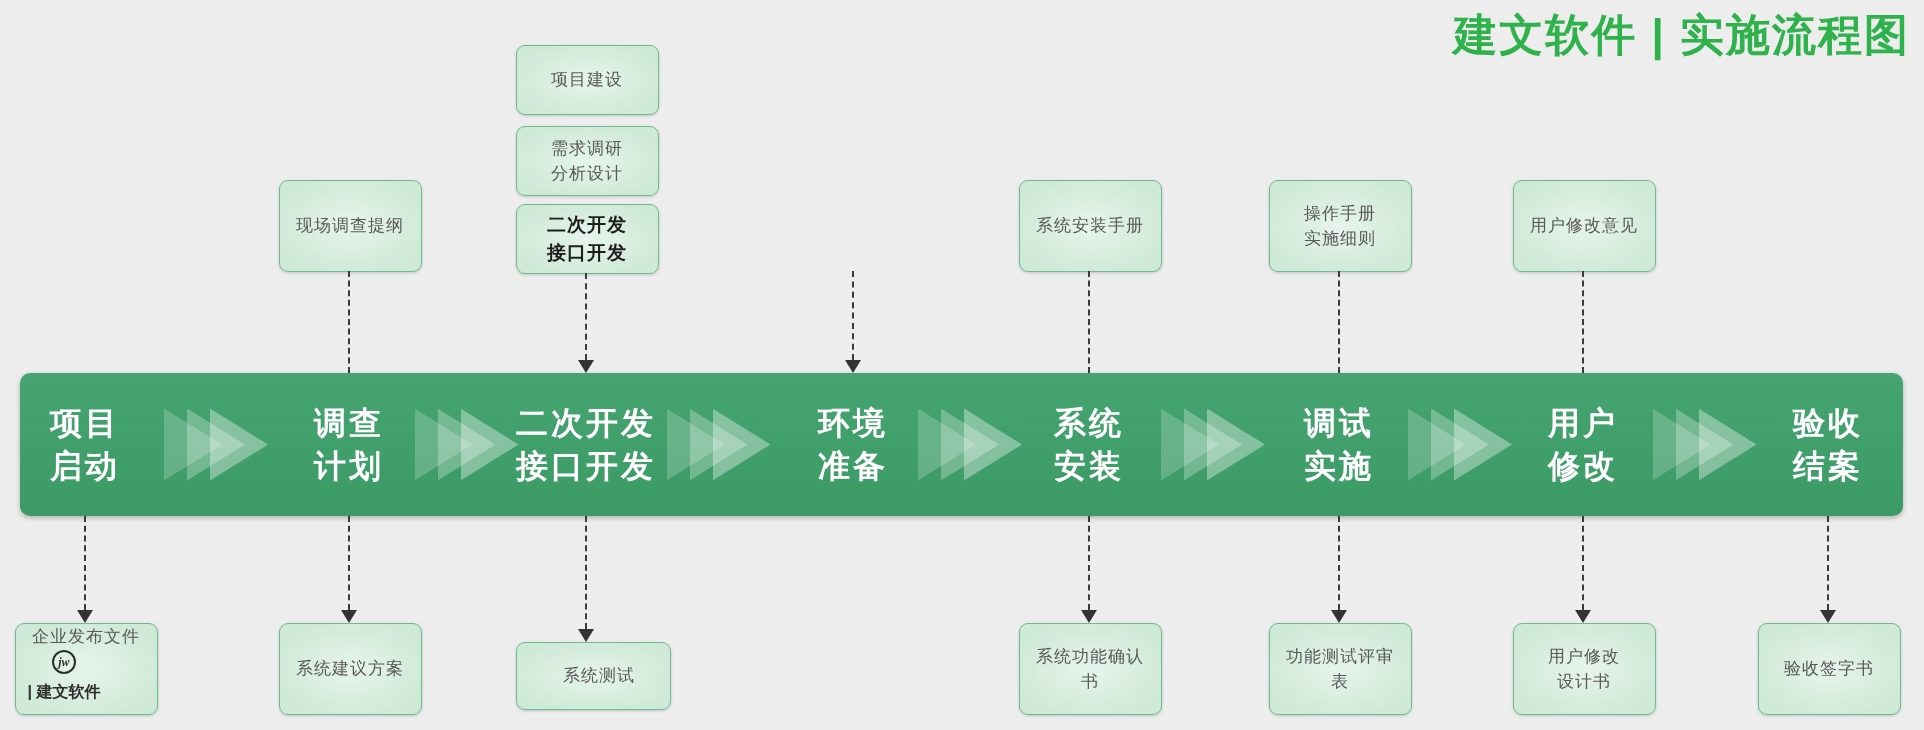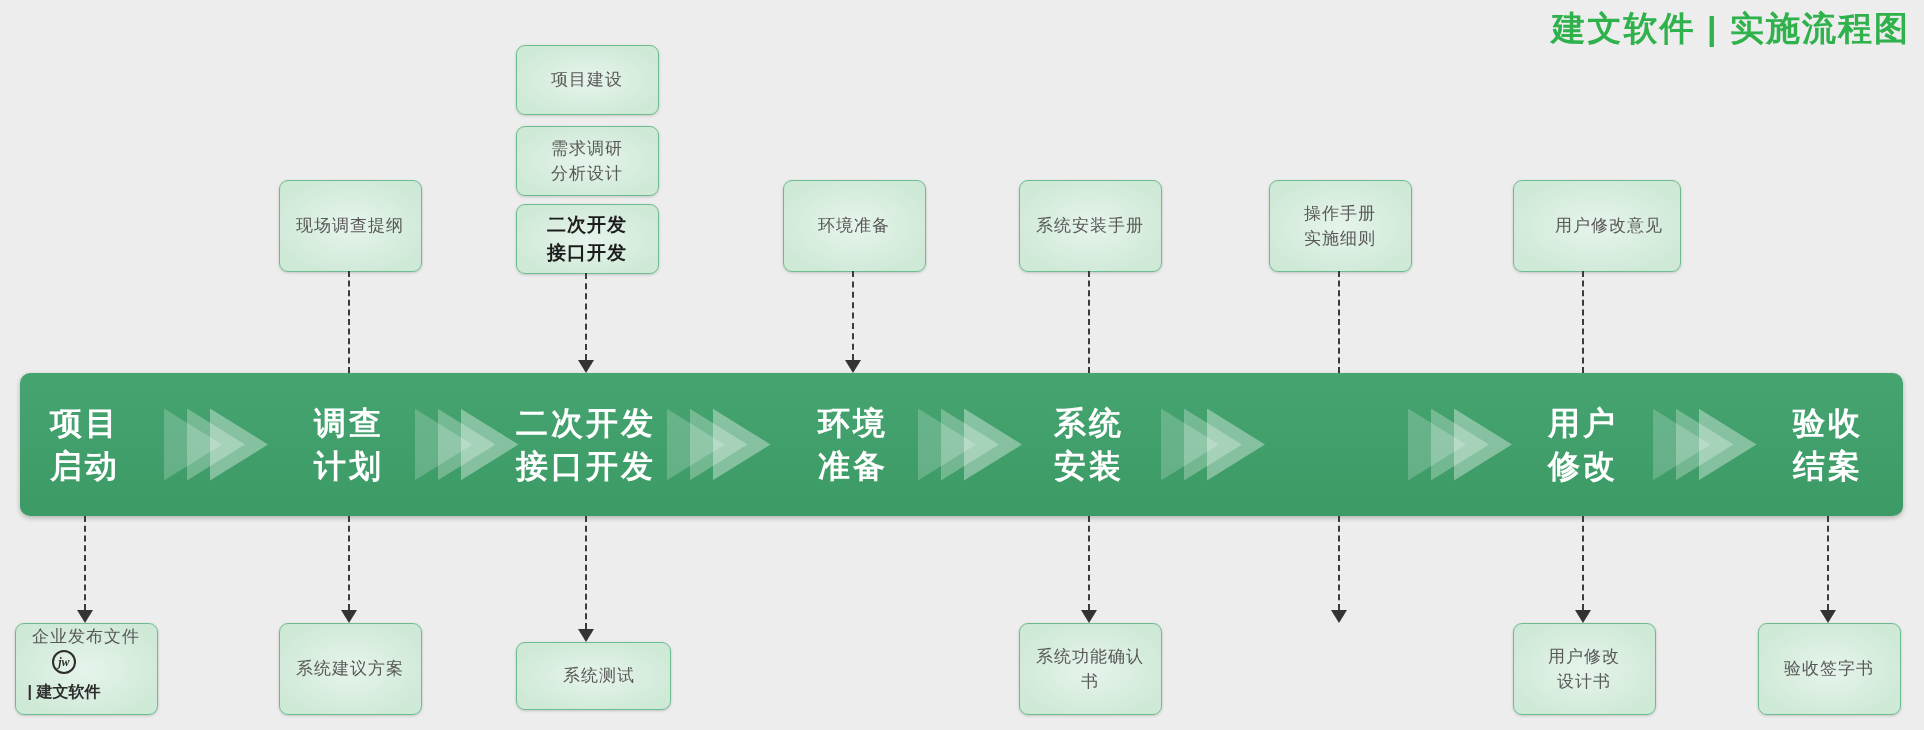--- a/index.html
+++ b/index.html
@@ -1,18 +1,18 @@
 <!DOCTYPE html>
 <html lang="zh"><head>
 <meta charset="utf-8">
 <style>
   html,body{margin:0;padding:0;background:#ededed;font-family:"Liberation Sans","DejaVu Sans",sans-serif;}
   #stage{position:relative;width:1924px;height:730px;overflow:hidden;background:#ededed;}
 
-  .title{position:absolute;top:6px;right:14px;font-size:34px;font-weight:bold;
+  .title{position:absolute;top:6px;right:14px;font-size:44px;font-weight:bold;
          color:#2fb14c;letter-spacing:2px;white-space:nowrap;}
 
   .band{position:absolute;left:20px;top:373px;width:1883px;height:143px;
         background:linear-gradient(180deg,#46a471 0%,#3c9a65 100%);
         border-radius:10px;box-shadow:0 2px 5px rgba(0,0,0,.25);}
 
   .stage-label{position:absolute;top:0;height:100%;transform:translateX(-50%);
         display:flex;flex-direction:column;justify-content:center;text-align:center;
         color:#ffffff;font-weight:bold;font-size:32px;line-height:1.34;
         letter-spacing:3px;white-space:nowrap;}
@@ -90,20 +90,24 @@
       </div>
       <div class="stage-label" style="left: 1069px;">
         <div>系统</div>
         <div>安装</div>
       </div>
       <div class="chevrons" style="left: 1194px;">
         <div class="chev c1"></div>
         <div class="chev c2"></div>
         <div class="chev c3"></div>
       </div>
+      <div class="stage-label" style="left: 1319px;">
+        <div>调试</div>
+        <div>实施</div>
+      </div>
       <div class="chevrons" style="left: 1441px;">
         <div class="chev c1"></div>
         <div class="chev c2"></div>
         <div class="chev c3"></div>
       </div>
       <div class="stage-label" style="left: 1563px;">
         <div>用户</div>
         <div>修改</div>
       </div>
       <div class="chevrons" style="left: 1685.5px;">
@@ -159,25 +163,20 @@
     </div>
     <div class="varrow" style="left: 586px; top: 273px; height: 87px;"></div>
     <div class="ahead" style="left: 586px; top: 360px;"></div>
     <div class="doc-box" style="left: 515.5px; top: 642px; width: 141px; height: 66px; padding-left: 12px;">
       <div class="lines">
         <div>系统测试</div>
       </div>
     </div>
     <div class="varrow" style="left: 586px; top: 516px; height: 113px;"></div>
     <div class="ahead" style="left: 586px; top: 629px;"></div>
-    <div class="doc-box" style="left: 782.5px; top: 180px; width: 141px; height: 90px;">
-      <div class="lines">
-        <div>环境准备</div>
-      </div>
-    </div>
     <div class="varrow" style="left: 853px; top: 271px; height: 89px;"></div>
     <div class="ahead" style="left: 853px; top: 360px;"></div>
     <div class="doc-box" style="left: 1018.5px; top: 180px; width: 141px; height: 90px;">
       <div class="lines">
         <div>系统安装手册</div>
       </div>
     </div>
     <div class="varrow" style="left: 1089px; top: 271px; height: 102px;"></div>
     <div class="doc-box" style="left: 1018.5px; top: 623px; width: 141px; height: 90px;">
       <div class="lines">
@@ -187,23 +186,29 @@
     </div>
     <div class="varrow" style="left: 1089px; top: 516px; height: 94px;"></div>
     <div class="ahead" style="left: 1089px; top: 610px;"></div>
     <div class="doc-box" style="left: 1268.5px; top: 180px; width: 141px; height: 90px;">
       <div class="lines">
         <div>操作手册</div>
         <div>实施细则</div>
       </div>
     </div>
     <div class="varrow" style="left: 1339px; top: 271px; height: 102px;"></div>
+    <div class="doc-box" style="left: 1268.5px; top: 623px; width: 141px; height: 90px;">
+      <div class="lines">
+        <div>功能测试评审</div>
+        <div>表</div>
+      </div>
+    </div>
     <div class="varrow" style="left: 1339px; top: 516px; height: 94px;"></div>
     <div class="ahead" style="left: 1339px; top: 610px;"></div>
-    <div class="doc-box" style="left: 1512.5px; top: 180px; width: 141px; height: 90px; padding-left: 25px;">
+    <div class="doc-box" style="left: 1512.5px; top: 180px; width: 141px; height: 90px;">
       <div class="lines">
         <div>用户修改意见</div>
       </div>
     </div>
     <div class="varrow" style="left: 1583px; top: 271px; height: 102px;"></div>
     <div class="doc-box" style="left: 1512.5px; top: 623px; width: 141px; height: 90px;">
       <div class="lines">
         <div>用户修改</div>
         <div>设计书</div>
       </div>

